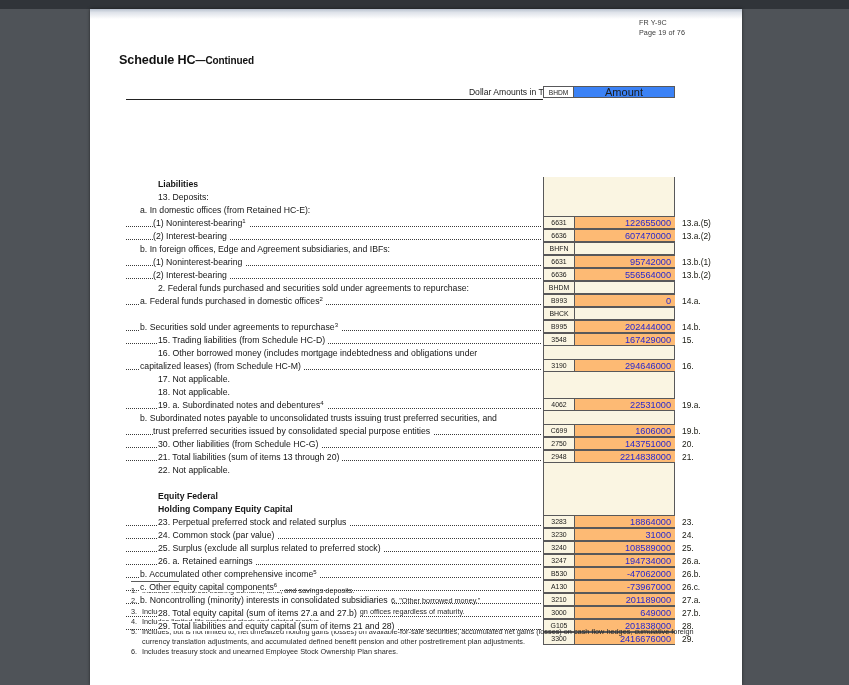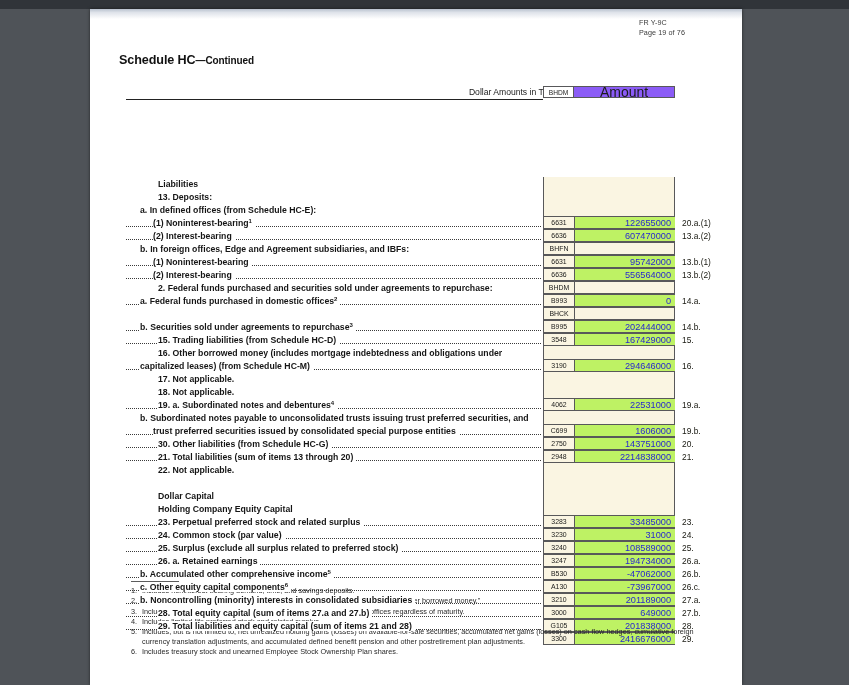--- a/index.html
+++ b/index.html
@@ -92,25 +92,25 @@
     color: #1b1b1b;
     background: #fff;
   }
   .colhead .h-amt {
     position: absolute;
     left: 448px; top: 0px;
     width: 101px; height: 12px;
     border: 1px solid #58585a;
     border-left: none;
     box-sizing: border-box;
-    font-size: 14px;
+    font-size: 11px;
     text-align: center;
     line-height: 11px;
     color: #1b1b1b;
-    background: #8b5cf6;
+    background: #3b82f6;
   }
   .hrule {
     position: absolute;
     left: 0; top: 13px;
     width: 417px;
     border-top: 1.4px solid #222;
   }
 
   
   #gridcol {
@@ -148,21 +148,21 @@
     line-height: 11.5px;
     text-align: center;
     color: #20201f;
     background: #faf5e2;
   }
   .gcell.filled .amt {
     position: absolute;
     left: 31px; top: 0;
     width: 100px; height: 100%;
     box-sizing: border-box;
-    background: #bef264;
+    background: #fdba74;
     font-size: 9.2px;
     line-height: 12px;
     color: #2727cf;
     text-align: right;
     padding-right: 4px;
   }
   .gcell .itemno {
     position: absolute;
     left: 138px; top: 0;
     font-size: 8.4px;
@@ -181,21 +181,20 @@
     position: relative;
     height: 13px;
     font-size: 8.7px;
     color: #151515;
     white-space: nowrap;
     overflow: hidden;
   }
   .trow .lbl {
     position: absolute;
     bottom: 1px;
-    font-weight: bold;
   }
   .trow.bold .lbl { font-weight: bold; }
   .trow .dots {
     position: absolute;
     bottom: 2.5px;
     right: 2px;
     left: 0;
     border-bottom: 1.1px dotted #3a3a3a;
     height: 1px;
   }
@@ -261,21 +260,21 @@
         <div class="hrule"></div>
       </div>
       <div id="textcol">
           <div class="trow bold">
             <span class="lbl ind0">Liabilities</span>
           </div>
           <div class="trow">
             <span class="lbl ind0">13. Deposits:</span>
           </div>
           <div class="trow">
-            <span class="lbl ind1">a. In defined offices (from Schedule HC-E):</span>
+            <span class="lbl ind1">a. In domestic offices (from Retained HC-E):</span>
           </div>
           <div class="trow">
             <div class="dots"></div>
             <span class="lbl ind2">(1) Noninterest-bearing<sup>1</sup></span>
           </div>
           <div class="trow">
             <div class="dots"></div>
             <span class="lbl ind2">(2) Interest-bearing</span>
           </div>
           <div class="trow">
@@ -335,21 +334,21 @@
           </div>
           <div class="trow">
             <div class="dots"></div>
             <span class="lbl ind0">21. Total liabilities (sum of items 13 through 20)</span>
           </div>
           <div class="trow">
             <span class="lbl ind0">22. Not applicable.</span>
           </div>
           <div class="trow"></div>
           <div class="trow bold">
-            <span class="lbl ind0">Dollar Capital</span>
+            <span class="lbl ind0">Equity Federal</span>
           </div>
           <div class="trow bold">
             <span class="lbl ind0">Holding Company Equity Capital</span>
           </div>
           <div class="trow">
             <div class="dots"></div>
             <span class="lbl ind0">23. Perpetual preferred stock and related surplus</span>
           </div>
           <div class="trow">
             <div class="dots"></div>
@@ -384,21 +383,21 @@
             <span class="lbl ind0">29. Total liabilities and equity capital (sum of items 21 and 28)</span>
           </div>
         </div>
       <div id="gridcol">
           <div class="gcell blank"></div>
           <div class="gcell blank"></div>
           <div class="gcell blank"></div>
           <div class="gcell filled">
             <div class="code">6631</div>
             <div class="amt">122655000</div>
-            <div class="itemno">20.a.(1)</div>
+            <div class="itemno">13.a.(5)</div>
           </div>
           <div class="gcell filled">
             <div class="code">6636</div>
             <div class="amt">607470000</div>
             <div class="itemno">13.a.(2)</div>
           </div>
           <div class="gcell codeonly">
             <div class="code">BHFN</div>
           </div>
           <div class="gcell filled">
@@ -460,21 +459,21 @@
             <div class="code">2948</div>
             <div class="amt">2214838000</div>
             <div class="itemno">21.</div>
           </div>
           <div class="gcell blank"></div>
           <div class="gcell blank"></div>
           <div class="gcell blank"></div>
           <div class="gcell blank"></div>
           <div class="gcell filled">
             <div class="code">3283</div>
-            <div class="amt">33485000</div>
+            <div class="amt">18864000</div>
             <div class="itemno">23.</div>
           </div>
           <div class="gcell filled">
             <div class="code">3230</div>
             <div class="amt">31000</div>
             <div class="itemno">24.</div>
           </div>
           <div class="gcell filled">
             <div class="code">3240</div>
             <div class="amt">108589000</div>

